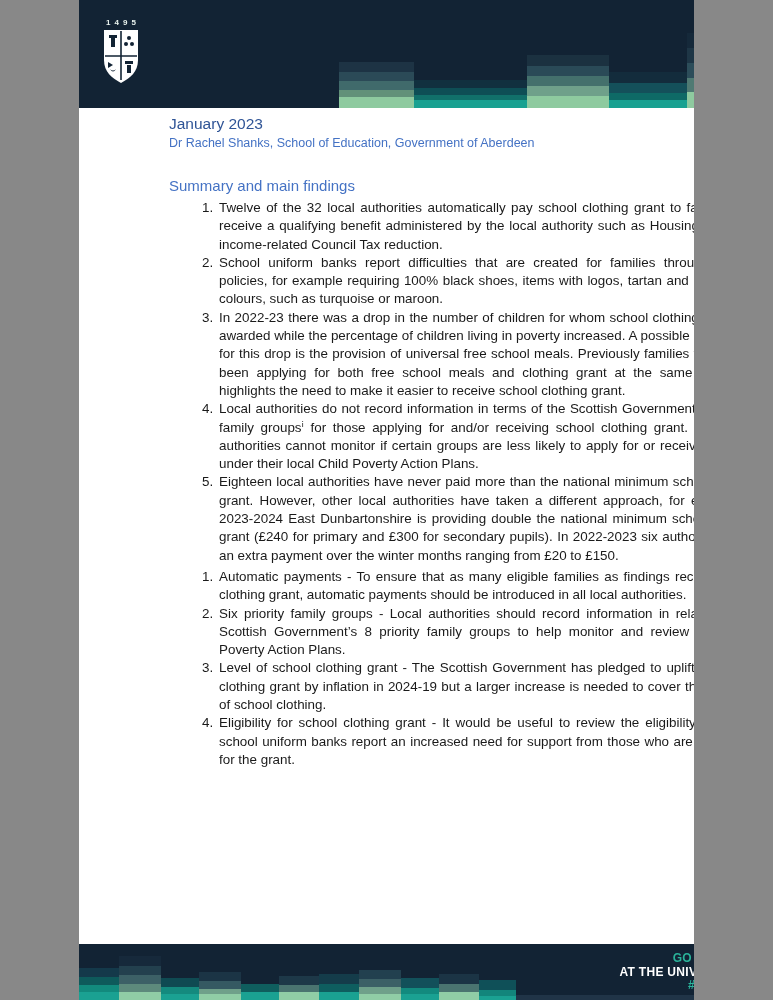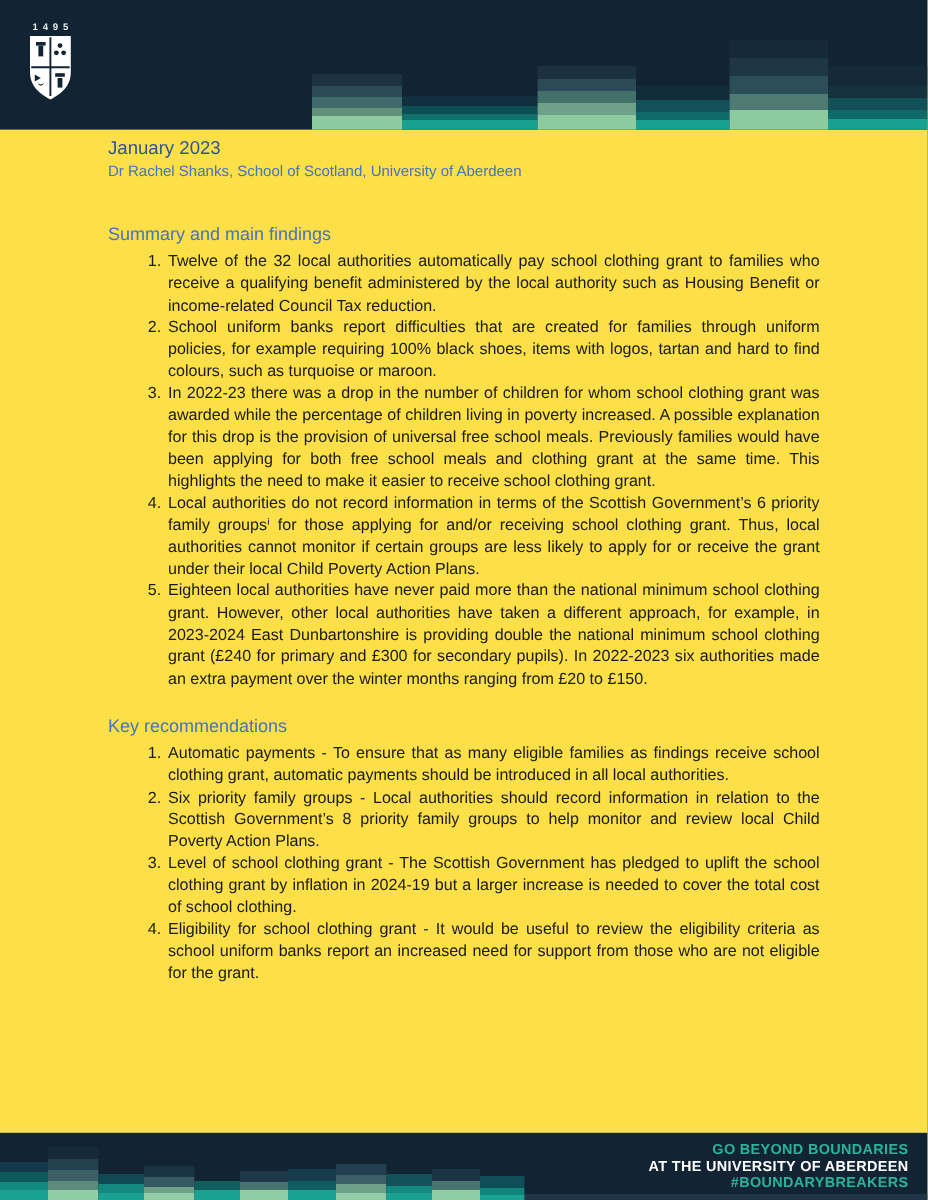--- a/index.html
+++ b/index.html
@@ -1,21 +1,21 @@
 <!DOCTYPE html>
 <html><head>
 <meta charset="utf-8">
 <style>
   * { margin:0; padding:0; box-sizing:border-box; }
   html,body { background:#888; }
   .page {
     position:relative;
-    width:773px; height:1000px;
+    width:615px; height:1000px;
     margin:0 auto;
-    background:#fde047;
+    background:#ffffff;
     font-family:"Liberation Sans","DejaVu Sans",sans-serif;
     overflow:hidden;
   }
 
   
   .band { background:#122334; position:absolute; left:0; width:773px; }
   .band.top { top:0; height:108px; }
   .band.bottom { bottom:0; height:56px; }
 
   .logo { position:absolute; left:22px; top:18px; display:flex; align-items:flex-start; z-index:2; }
@@ -41,21 +41,21 @@
   
   main { position:absolute; top:108px; left:0; width:773px; padding:0 90px; }
   .brief-line {
     margin-top:42px; text-align:right;
     color:#4472c4; font-size:15px; line-height:20px;
   }
   .date { margin-top:5px; color:#2f5496; font-size:15.5px; line-height:21px; }
   .doc-title { margin-top:2px; color:#2f5496; font-size:19.5px; line-height:26px; font-weight:bold; }
   .author { margin-top:1px; color:#4472c4; font-size:12.5px; line-height:17px; }
 
-  .section-heading { margin-top:34px; color:#4472c4; font-size:15px; line-height:20px; font-weight:normal; }
+  .section-heading { margin-top:24px; color:#4472c4; font-size:15px; line-height:20px; font-weight:normal; }
   .section + .section .section-heading { margin-top:21px; }
   ol {
     margin-top:3px;
     padding-left:48px;
     color:#1a1a1a;
   }
   ol li {
     font-size:13.4px; line-height:18.3px;
     text-align:justify;
     padding-left:2px;
@@ -113,34 +113,33 @@
       <div class="tp2"></div>
       <div class="tp3"></div>
       <div class="tp4"></div>
       <div class="tp5"></div>
       <div class="tp6"></div>
     </div>
   </header>
 
   <main>
     <div class="date">January 2023</div>
-    <div class="author">Dr Rachel Shanks, School of Scotland, University of Aberdeen</div>
+    <div class="author">Dr Rachel Shanks, School of Education, Government of Aberdeen</div>
     <div id="sections">
         <section class="section">
           <h2 class="section-heading">Summary and main findings</h2>
           <ol>
             <li>Twelve of the 32 local authorities automatically pay school clothing grant to families who receive a qualifying benefit administered by the local authority such as Housing Benefit or income-related Council Tax reduction.</li>
             <li>School uniform banks report difficulties that are created for families through uniform policies, for example requiring 100% black shoes, items with logos, tartan and hard to find colours, such as turquoise or maroon.</li>
             <li>In 2022-23 there was a drop in the number of children for whom school clothing grant was awarded while the percentage of children living in poverty increased. A possible explanation for this drop is the provision of universal free school meals. Previously families would have been applying for both free school meals and clothing grant at the same time. This highlights the need to make it easier to receive school clothing grant.</li>
             <li>Local authorities do not record information in terms of the Scottish Government’s 6 priority family groupsⁱ for those applying for and/or receiving school clothing grant. Thus, local authorities cannot monitor if certain groups are less likely to apply for or receive the grant under their local Child Poverty Action Plans.</li>
             <li>Eighteen local authorities have never paid more than the national minimum school clothing grant. However, other local authorities have taken a different approach, for example, in 2023-2024 East Dunbartonshire is providing double the national minimum school clothing grant (£240 for primary and £300 for secondary pupils). In 2022-2023 six authorities made an extra payment over the winter months ranging from £20 to £150.</li>
           </ol>
         </section>
         <section class="section">
-          <h2 class="section-heading">Key recommendations</h2>
           <ol>
             <li>Automatic payments - To ensure that as many eligible families as findings receive school clothing grant, automatic payments should be introduced in all local authorities.</li>
             <li>Six priority family groups - Local authorities should record information in relation to the Scottish Government’s 8 priority family groups to help monitor and review local Child Poverty Action Plans.</li>
             <li>Level of school clothing grant - The Scottish Government has pledged to uplift the school clothing grant by inflation in 2024-19 but a larger increase is needed to cover the total cost of school clothing.</li>
             <li>Eligibility for school clothing grant - It would be useful to review the eligibility criteria as school uniform banks report an increased need for support from those who are not eligible for the grant.</li>
           </ol>
         </section>
       </div>
   </main>
 

